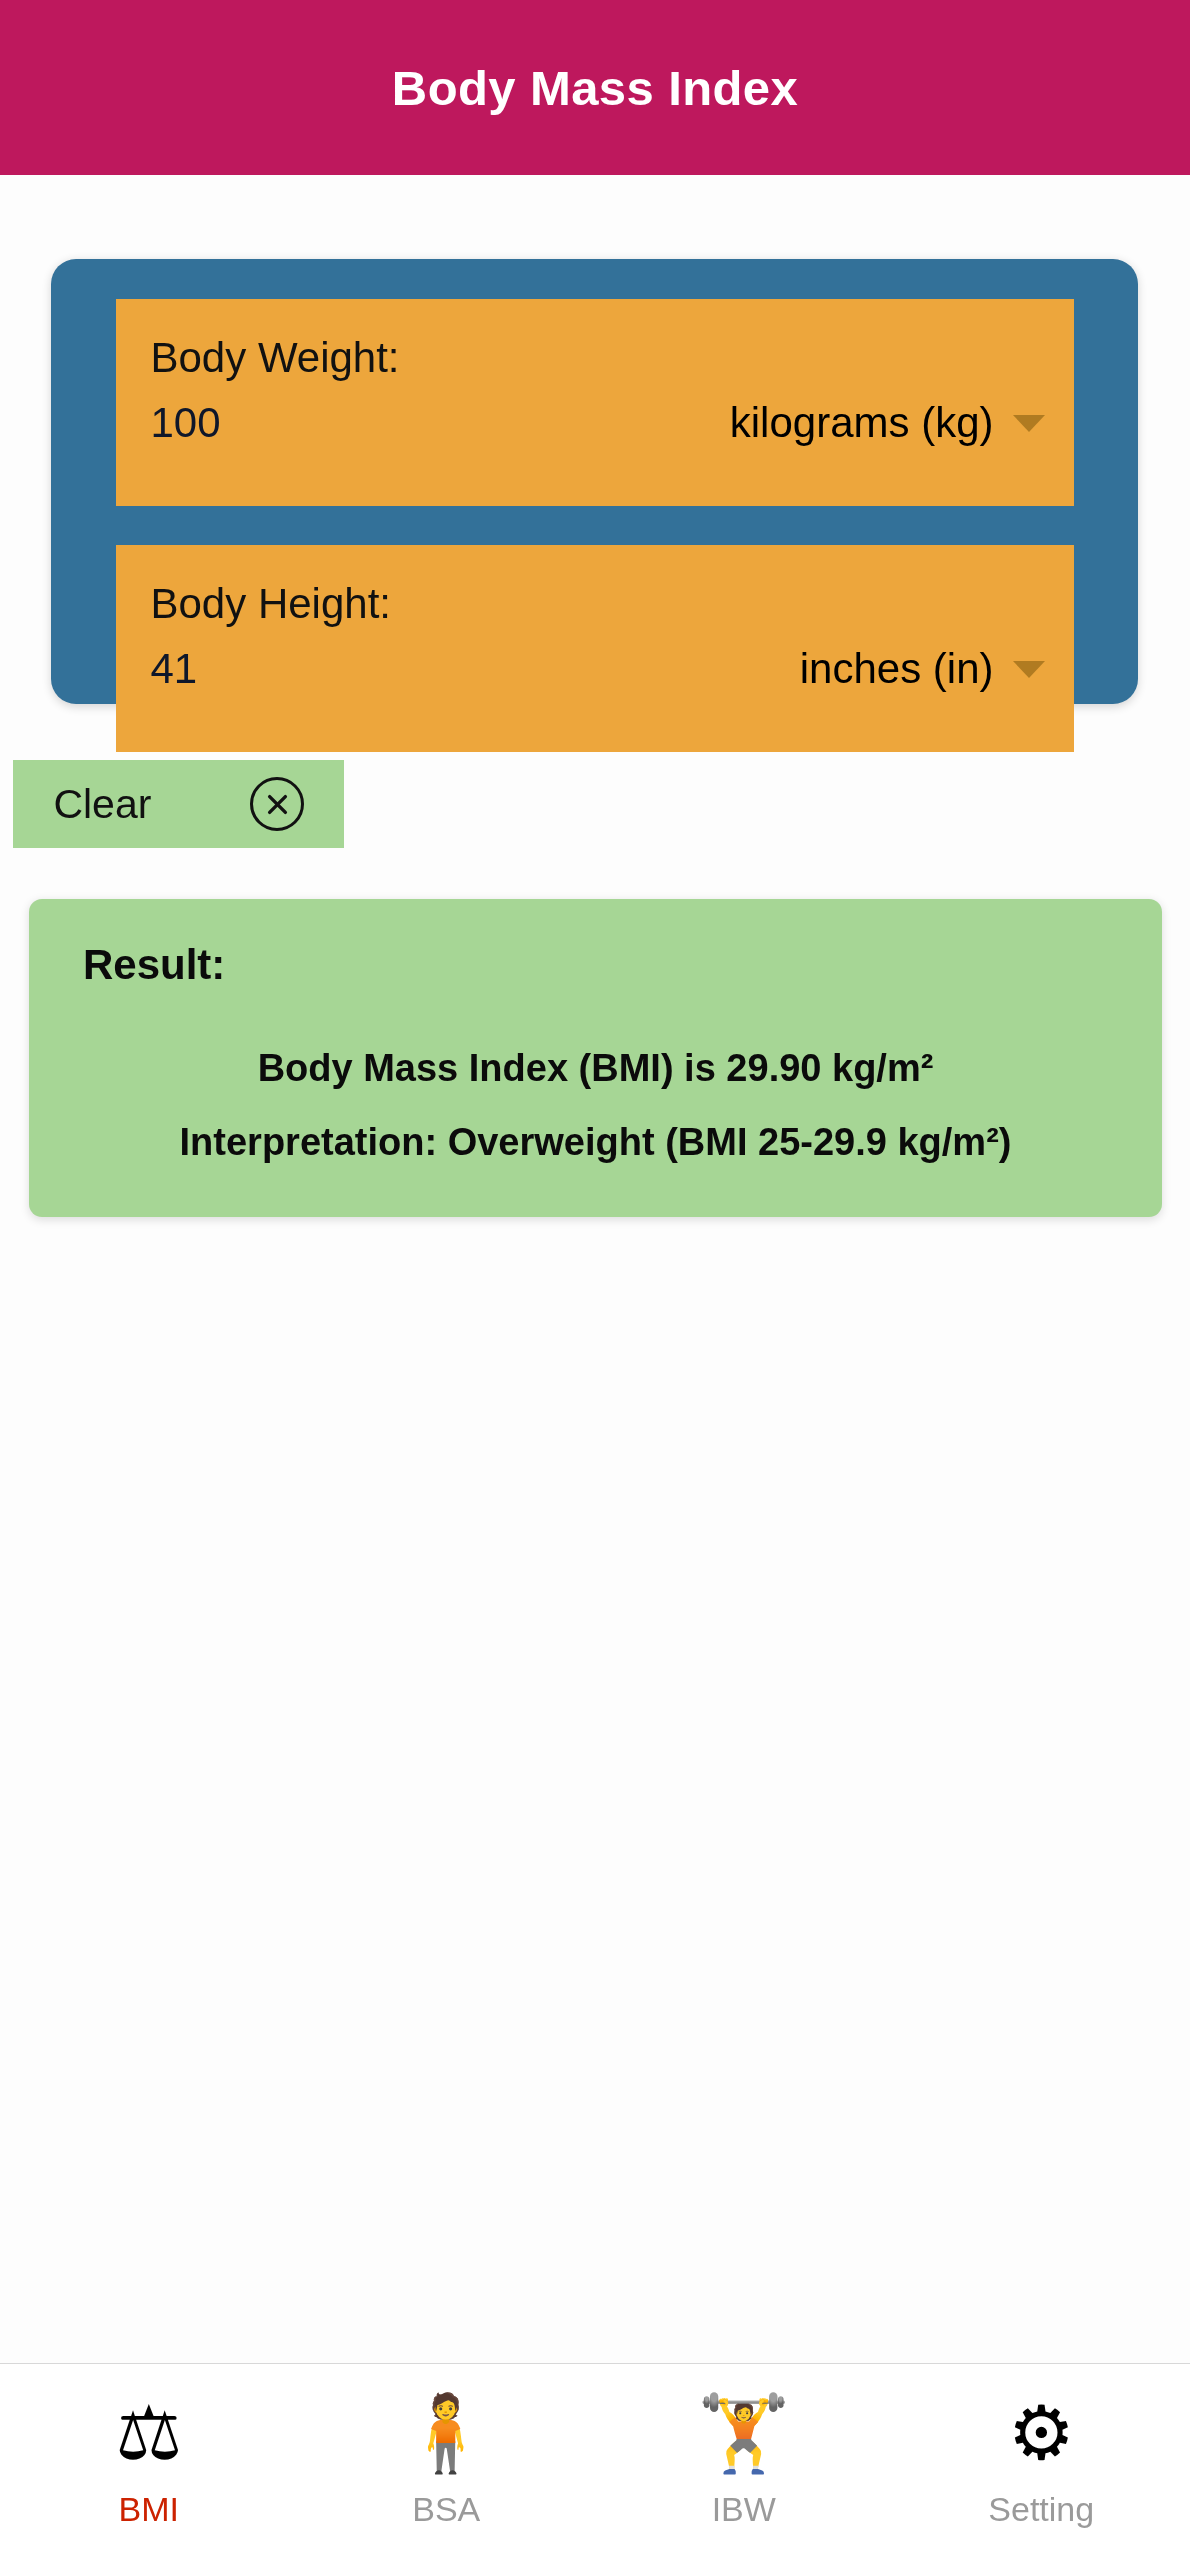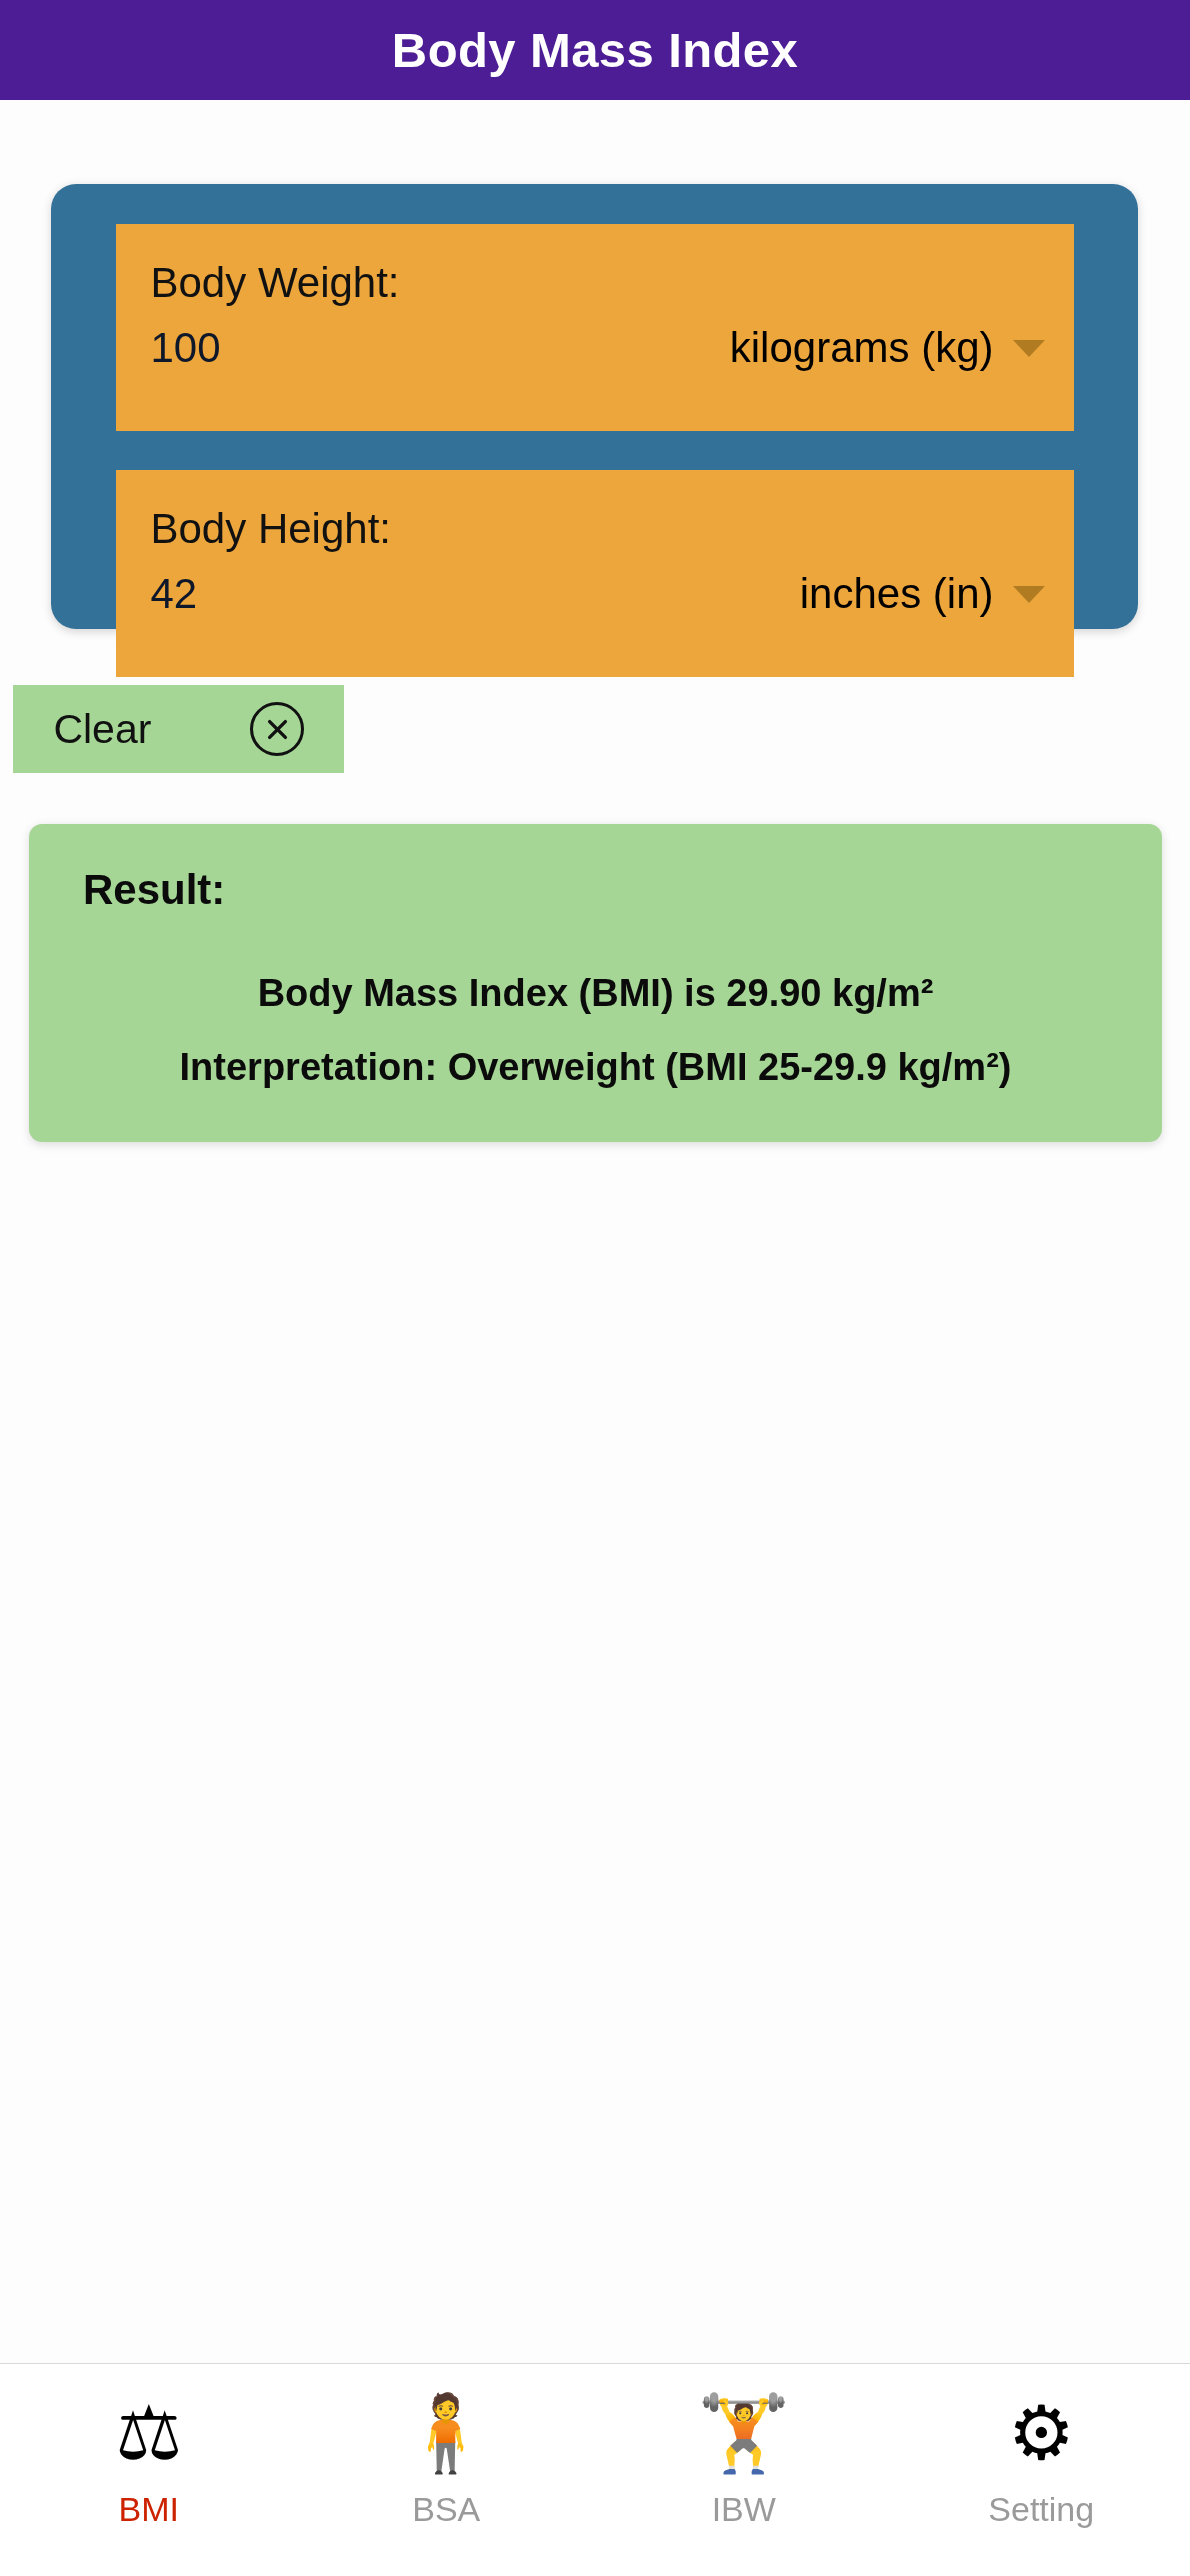--- a/index.html
+++ b/index.html
@@ -14,22 +14,22 @@
     position: relative;
     width: 1190px;
     height: 2576px;
     background: #ffffff;
     display: flex;
     flex-direction: column;
   }
 
   
   .appbar {
-    height: 100px;
-    background: #4c1d95;
+    height: 175px;
+    background: #be185d;
     display: flex;
     align-items: center;
     justify-content: center;
     flex: 0 0 auto;
   }
   .appbar-title {
     color: #ffffff;
     font-size: 49px;
     font-weight: bold;
     letter-spacing: 0.4px;
@@ -221,21 +221,21 @@
           <div class="unit-select">
             <span class="unit-text">kilograms (kg)</span>
             <span class="caret"></span>
           </div>
         </div>
       </div>
 
       <div class="field-panel">
         <div class="field-label">Body Height:</div>
         <div class="field-row">
-          <div class="field-value">42</div>
+          <div class="field-value">41</div>
           <div class="unit-select">
             <span class="unit-text">inches (in)</span>
             <span class="caret"></span>
           </div>
         </div>
       </div>
 
     </div>
 
     <div class="actions">

